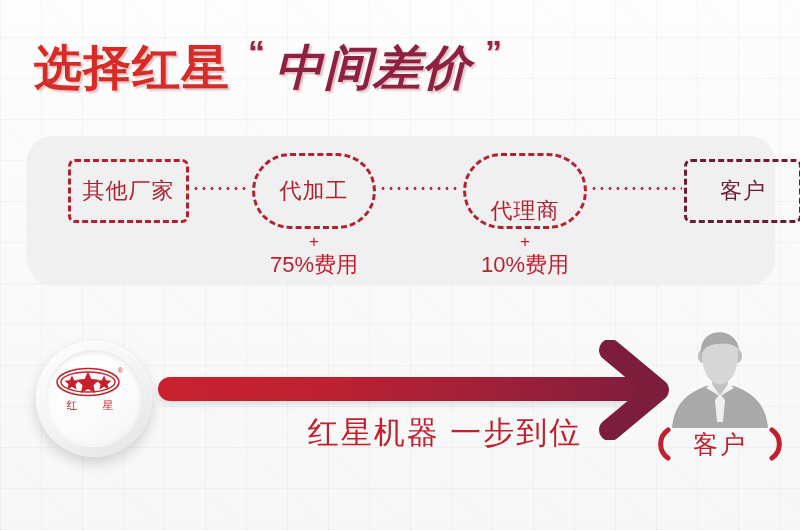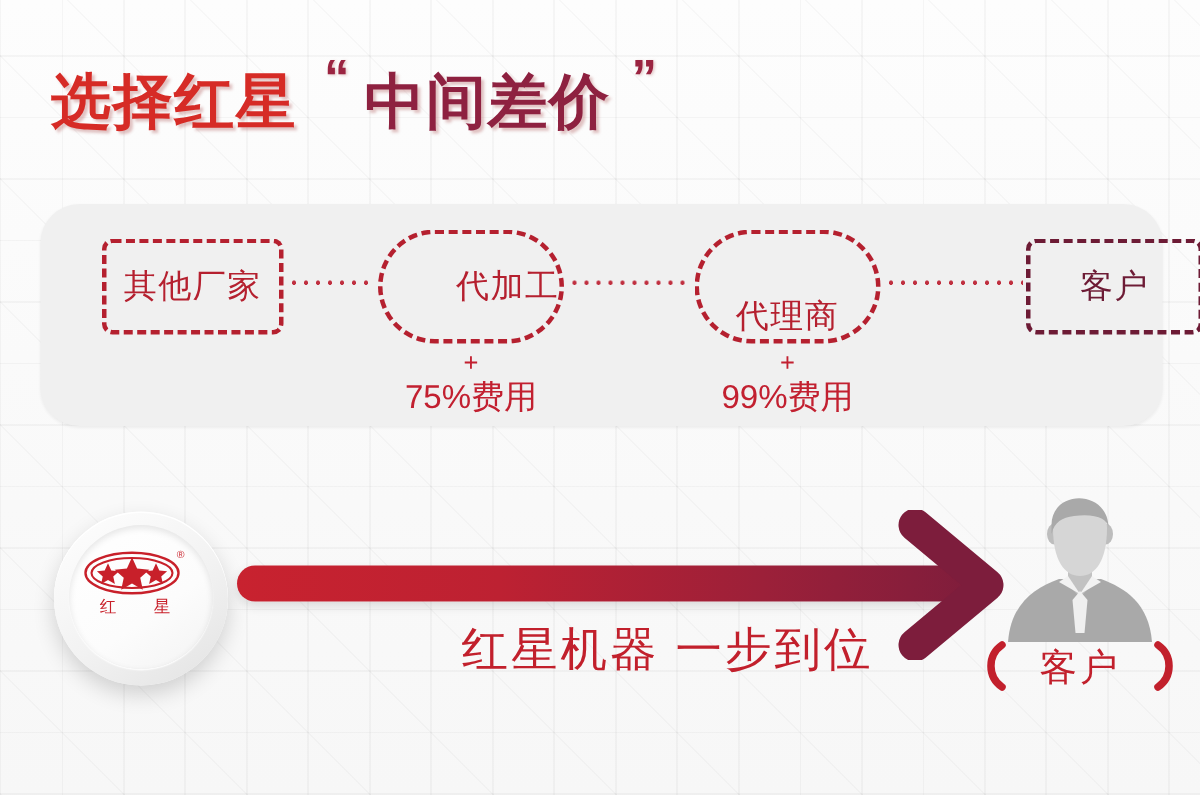--- a/index.html
+++ b/index.html
@@ -16,27 +16,27 @@
       repeating-linear-gradient(90deg, rgba(0,0,0,0.030) 0 1px, rgba(0,0,0,0) 1px 41px),
       linear-gradient(180deg,#fdfdfd 0%,#fafafa 45%,#f7f7f7 100%);
   }
   
   #headline{
     position:absolute;left:0;top:32px;width:800px;height:60px;
     display:flex;align-items:center;padding-left:34px;box-sizing:border-box;
     white-space:nowrap;
   }
   .hl{
-    font-weight:bold;font-size:40px;line-height:1;
+    font-weight:bold;font-size:48px;line-height:1;
     letter-spacing:1px;
     text-shadow:2px 2px 2px rgba(150,40,40,0.28);
     margin-top:12px;
   }
   .hl-a{color:#d62b26;}
-  .hl-b{color:#8e2140;}
+  .hl-b{color:#8e2140;font-style:italic;}
   .qm{
     color:#9b2441;font-size:34px;font-weight:bold;
     position:relative;top:-10px;margin:0 2px;
     text-shadow:1px 1px 2px rgba(150,40,40,0.25);
   }
   .qm.open{margin-left:4px;margin-right:10px;}
   .qm.close{margin-left:14px;}
   .sp{display:inline-block;width:14px;}
 
   
@@ -46,21 +46,21 @@
     box-shadow:0 1px 2px rgba(0,0,0,0.05);
   }
   .node{
     position:absolute;
     display:flex;align-items:center;justify-content:center;
     color:#b5202f;font-size:22px;letter-spacing:1px;
     border:3px dashed #b5202f;
     box-sizing:border-box;background:transparent;
   }
   #node-other{left:41px;top:23px;width:121px;height:64px;border-radius:7px;}
-  #node-oem{left:225px;top:17px;width:124px;height:76px;border-radius:46px;justify-content:flex-end;}
+  #node-oem{left:225px;top:17px;width:124px;height:76px;border-radius:46px;}
   #node-agent{left:436px;top:17px;width:124px;height:76px;border-radius:46px;align-items:flex-end;}
   #node-client{left:657px;top:23px;width:118px;height:64px;
                border-color:#6d1b35;color:#6d1b35;border-radius:7px;}
   .dots{
     position:absolute;height:3px;top:51px;
     background-image:radial-gradient(circle, #c03040 0 1.4px, rgba(0,0,0,0) 1.6px);
     background-size:8px 3px;background-repeat:repeat-x;
   }
   #dots1{left:165px;width:56px;}
   #dots2{left:352px;width:80px;}
@@ -155,21 +155,21 @@
       <span>客户</span>
     </div>
 
     <div class="fee" id="fee-oem">
       <div class="plus">+</div>
       <div class="amt">75%费用</div>
     </div>
 
     <div class="fee" id="fee-agent">
       <div class="plus">+</div>
-      <div class="amt">99%费用</div>
+      <div class="amt">10%费用</div>
     </div>
   </div>
 
   <div id="logo-wrap">
     <div id="logo-outer"></div>
     <div id="logo-inner"></div>
     <div id="logo-mark">
       <svg width="72" height="50" viewBox="0 0 72 50">
         <ellipse cx="34" cy="16" rx="31" ry="13.5" fill="none" stroke="#c8202a" stroke-width="1.6"></ellipse>
         <ellipse cx="34" cy="16" rx="27" ry="10" fill="none" stroke="#c8202a" stroke-width="1.4"></ellipse>

